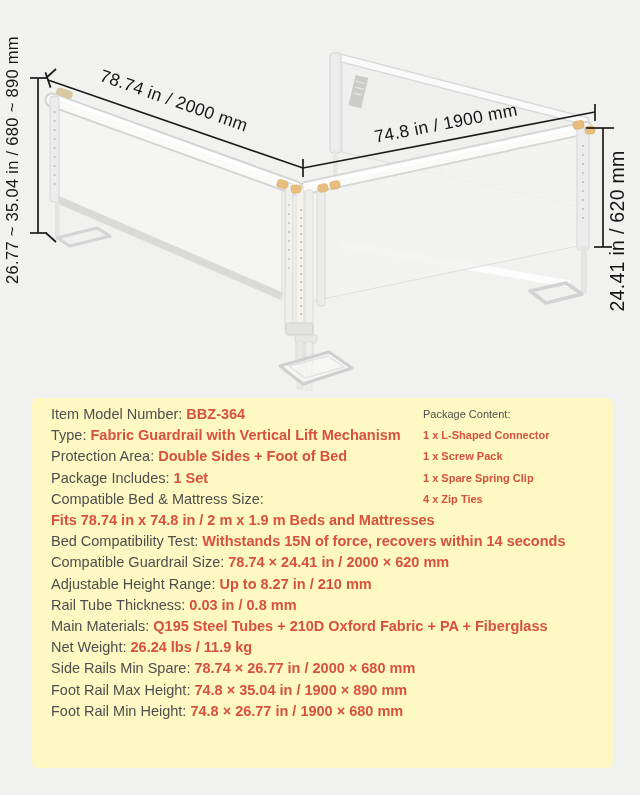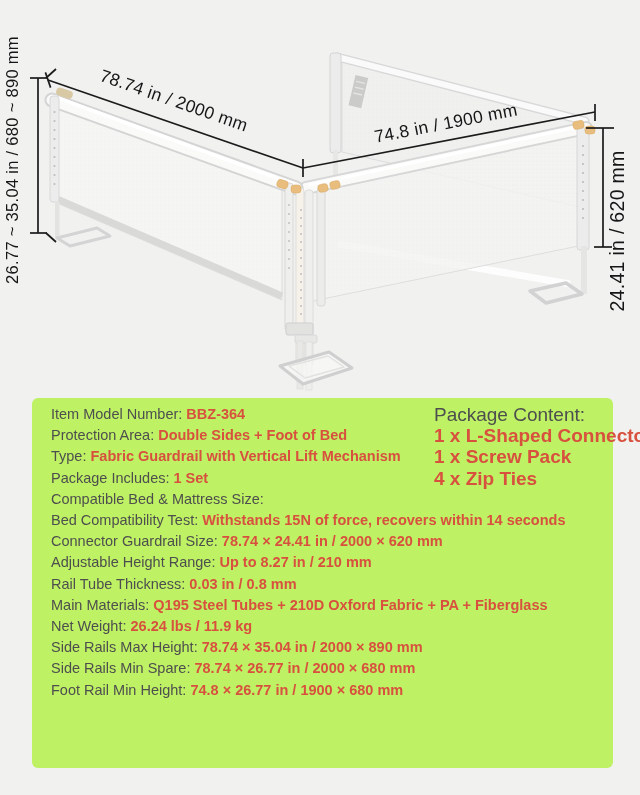--- a/index.html
+++ b/index.html
@@ -7,33 +7,33 @@
     width:640px;height:795px;overflow:hidden;position:relative;
     background:#f1f1f0;
     font-family:"Liberation Sans","DejaVu Sans",sans-serif;
   }
   
   .figure-wrap{position:absolute;top:0;left:0;width:640px;height:398px;}
   .dim-text{fill:#161616;font-family:"Liberation Sans","DejaVu Sans",sans-serif;letter-spacing:.3px;}
   
   .spec-card{
     position:absolute;left:32px;top:398px;width:581px;height:370px;
-    background:#bef264;border-radius:6px;
+    background:#fef9c3;border-radius:6px;
   }
   .spec-list{
     position:absolute;left:19px;top:6px;width:555px;
     font-size:14.5px;line-height:21.2px;
   }
   .spec-row{white-space:nowrap;}
   .spec-label{color:#4e4e4e;font-weight:400;}
   .spec-value{color:#d8503e;font-weight:700;}
   .spec-value.gap{margin-left:4px;}
   .package-col{
-    position:absolute;left:402px;top:6px;width:170px;
-    font-size:19px;line-height:21.2px;
+    position:absolute;left:391px;top:6px;width:170px;
+    font-size:11px;line-height:21.2px;
   }
   .package-title{color:#4e4e4e;}
   .package-item{color:#d8503e;font-weight:700;white-space:nowrap;}
 </style>
 </head>
 <body>
 
 <div class="figure-wrap">
 <svg width="640" height="398" viewBox="0 0 640 398">
   <defs>
@@ -177,33 +177,35 @@
     <text class="dim-text" font-size="17.5" text-anchor="middle" transform="translate(172 106) rotate(19.2)">78.74 in / 2000 mm</text>
     <text class="dim-text" font-size="17.5" text-anchor="middle" transform="translate(447 129) rotate(-11)">74.8 in / 1900 mm</text>
     <text class="dim-text" font-size="19.5" text-anchor="middle" transform="translate(624 231) rotate(-90)">24.41 in / 620 mm</text>
   </g>
 </svg>
 </div>
 
 <div class="spec-card">
   <div class="spec-list">
       <div class="spec-row"><span class="spec-label">Item Model Number:</span><span class="spec-value gap">BBZ-364</span></div>
+      <div class="spec-row"><span class="spec-label">Type:</span><span class="spec-value gap">Fabric Guardrail with Vertical Lift Mechanism</span></div>
       <div class="spec-row"><span class="spec-label">Protection Area:</span><span class="spec-value gap">Double Sides + Foot of Bed</span></div>
-      <div class="spec-row"><span class="spec-label">Type:</span><span class="spec-value gap">Fabric Guardrail with Vertical Lift Mechanism</span></div>
       <div class="spec-row"><span class="spec-label">Package Includes:</span><span class="spec-value gap">1 Set</span></div>
       <div class="spec-row"><span class="spec-label">Compatible Bed &amp; Mattress Size:</span></div>
+      <div class="spec-row"><span class="spec-value">Fits 78.74 in x 74.8 in / 2 m x 1.9 m Beds and Mattresses</span></div>
       <div class="spec-row"><span class="spec-label">Bed Compatibility Test:</span><span class="spec-value gap">Withstands 15N of force, recovers within 14 seconds</span></div>
-      <div class="spec-row"><span class="spec-label">Connector Guardrail Size:</span><span class="spec-value gap">78.74 × 24.41 in / 2000 × 620 mm</span></div>
+      <div class="spec-row"><span class="spec-label">Compatible Guardrail Size:</span><span class="spec-value gap">78.74 × 24.41 in / 2000 × 620 mm</span></div>
       <div class="spec-row"><span class="spec-label">Adjustable Height Range:</span><span class="spec-value gap">Up to 8.27 in / 210 mm</span></div>
       <div class="spec-row"><span class="spec-label">Rail Tube Thickness:</span><span class="spec-value gap">0.03 in / 0.8 mm</span></div>
       <div class="spec-row"><span class="spec-label">Main Materials:</span><span class="spec-value gap">Q195 Steel Tubes + 210D Oxford Fabric + PA + Fiberglass</span></div>
       <div class="spec-row"><span class="spec-label">Net Weight:</span><span class="spec-value gap">26.24 lbs / 11.9 kg</span></div>
-      <div class="spec-row"><span class="spec-label">Side Rails Max Height:</span><span class="spec-value gap">78.74 × 35.04 in / 2000 × 890 mm</span></div>
       <div class="spec-row"><span class="spec-label">Side Rails Min Spare:</span><span class="spec-value gap">78.74 × 26.77 in / 2000 × 680 mm</span></div>
+      <div class="spec-row"><span class="spec-label">Foot Rail Max Height:</span><span class="spec-value gap">74.8 × 35.04 in / 1900 × 890 mm</span></div>
       <div class="spec-row"><span class="spec-label">Foot Rail Min Height:</span><span class="spec-value gap">74.8 × 26.77 in / 1900 × 680 mm</span></div>
     </div>
   <div class="package-col">
     <div class="package-title">Package Content:</div>
   <div class="package-item">1 x L-Shaped Connector</div>
       <div class="package-item">1 x Screw Pack</div>
+      <div class="package-item">1 x Spare Spring Clip</div>
       <div class="package-item">4 x Zip Ties</div>
     </div>
 </div>
 
 </body></html>

